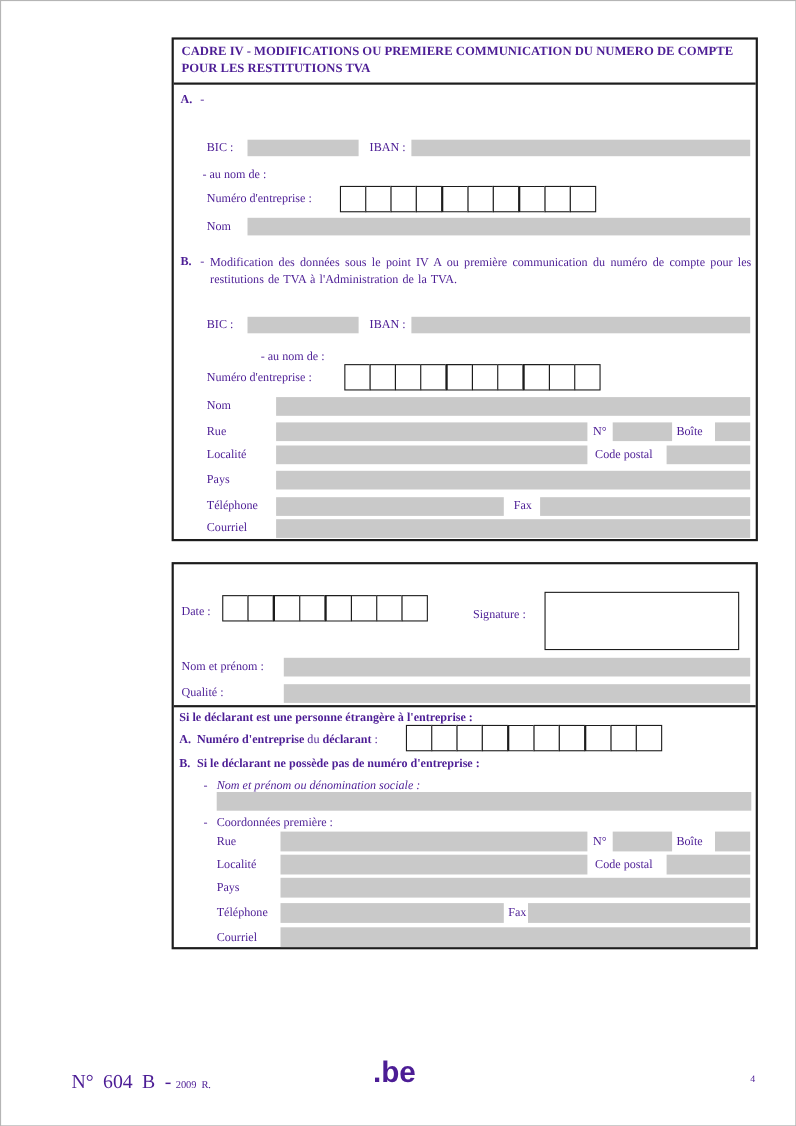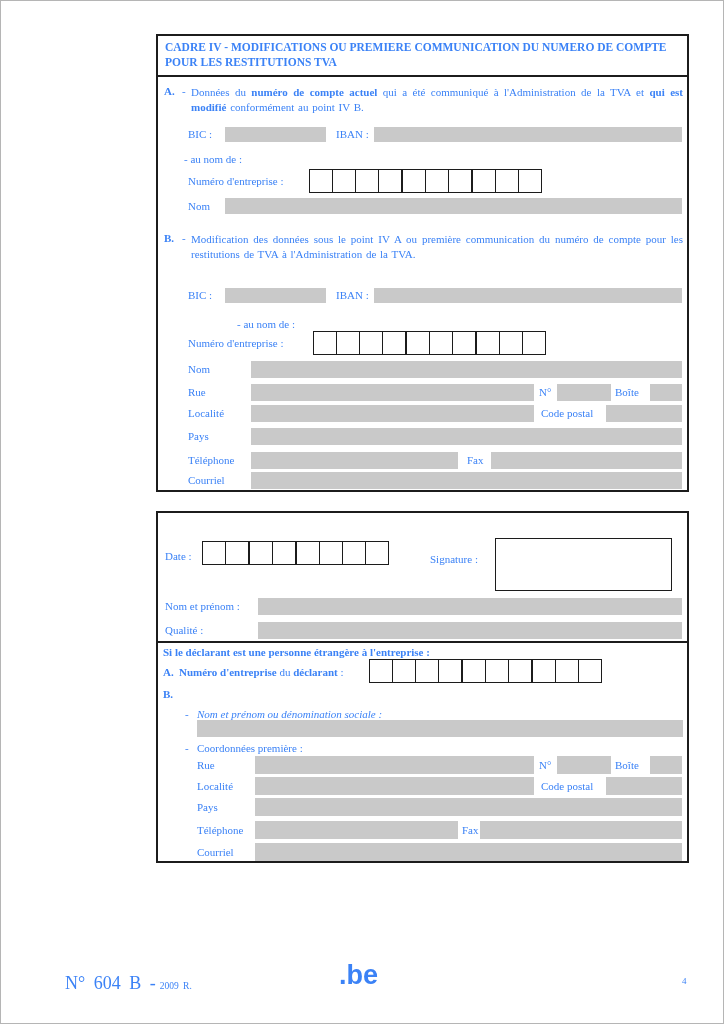--- a/index.html
+++ b/index.html
@@ -1,19 +1,19 @@
 <!DOCTYPE html>
 <html><head>
 <meta charset="utf-8">
 <style>
   html,body{margin:0;padding:0;background:#e8e8e8;}
   #page{
     position:relative;width:724px;height:1024px;background:#ffffff;
     border:1px solid #b5b5b5;box-sizing:border-box;overflow:hidden;
-    font-family:"Liberation Serif", serif;color:#3b82f6;
+    font-family:"Liberation Serif", serif;color:#4c1d95;
   }
   .abs{position:absolute;}
   .lbl{font-size:11px;line-height:13px;white-space:nowrap;}
   .b{font-weight:bold;}
   .para{font-size:11px;line-height:15px;text-align:justify;word-spacing:1px;}
   .frame{position:absolute;border:2px solid #1c1c1c;background:#fff;box-sizing:border-box;}
   .frame-title{
     font-weight:bold;font-size:11.5px;line-height:15px;
     padding:4px 7px 5px 7px;border-bottom:2px solid #1c1c1c;
   }
@@ -32,21 +32,20 @@
 </head>
 <body>
 
 <div id="page">
 
   <div class="frame" style="left:155px;top:33px;width:533px;height:458px;">
     <div class="frame-title">CADRE IV - MODIFICATIONS OU PREMIERE COMMUNICATION DU NUMERO DE COMPTE POUR LES RESTITUTIONS TVA</div>
 
     <span class="abs lbl b" style="left:6px;top:49px;">A.</span>
     <span class="abs lbl" style="left:24px;top:49px;">-</span>
-    <div class="abs para" style="left:33px;top:49px;width:492px;"><span>Données du </span><span class="b">numéro de compte actuel</span><span> qui a été communiqué à l'Administration de la TVA et </span><span class="b">qui est modifié</span><span> conformément au point IV B.</span></div>
 
     <span class="abs lbl" style="left:30px;top:92px;">BIC :</span>
     <div class="gf" style="left:67px;top:91px;width:101px;height:15px;"></div>
     <span class="abs lbl" style="left:178px;top:92px;">IBAN :</span>
     <div class="gf" style="left:216px;top:91px;width:308px;height:15px;"></div>
 
     <span class="abs lbl" style="left:26px;top:117px;">- au nom de :</span>
 
     <span class="abs lbl" style="left:30px;top:139px;">Numéro d'entreprise :</span>
     <div class="cells" style="left:151px;top:133px;">
@@ -154,20 +153,21 @@
         <div class="cell"></div>
         <div class="cell g"></div>
         <div class="cell"></div>
         <div class="cell"></div>
         <div class="cell g"></div>
         <div class="cell"></div>
         <div class="cell"></div>
     </div>
 
     <span class="abs lbl b" style="left:5px;top:175px;">B.</span>
+    <div class="abs lbl b" style="left:21px;top:175px;">Si le déclarant ne possède pas de numéro d'entreprise :</div>
 
     <span class="abs lbl" style="left:27px;top:195px;">-</span>
     <div class="abs lbl" style="left:39px;top:195px;font-style:italic;">Nom et prénom ou dénomination sociale :</div>
     <div class="gf" style="left:39px;top:207px;width:486px;height:17px;"></div>
 
     <span class="abs lbl" style="left:27px;top:229px;">-</span>
     <div class="abs lbl" style="left:39px;top:229px;">Coordonnées première :</div>
 
     <span class="abs lbl" style="left:39px;top:246px;">Rue</span>
     <div class="gf" style="left:97px;top:243px;width:279px;height:18px;"></div>

